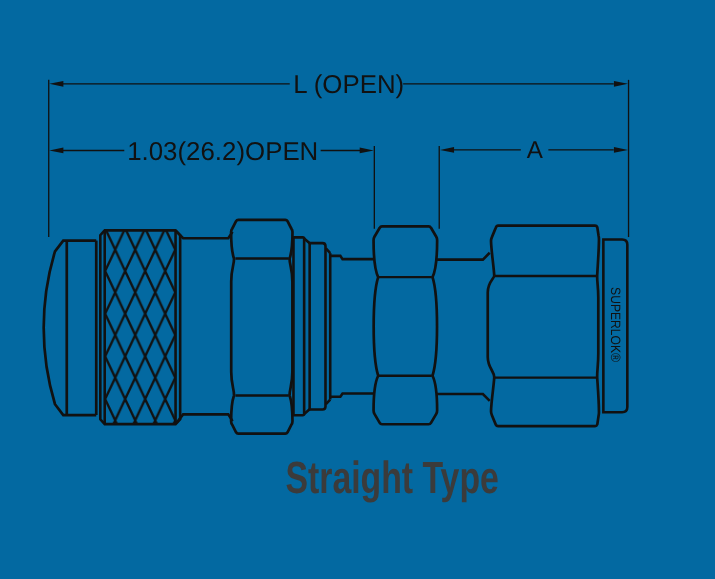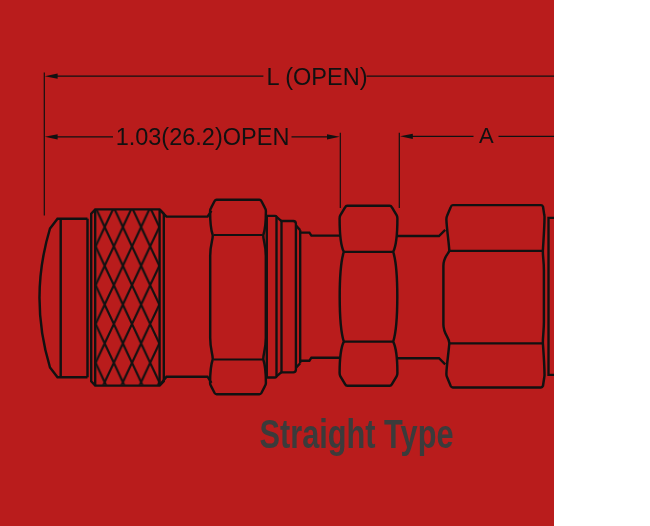--- a/index.html
+++ b/index.html
@@ -1,16 +1,16 @@
 <!DOCTYPE html>
 <html><head>
 <meta charset="utf-8">
 <style>
   html,body{margin:0;padding:0;background:#ffffff;}
-  #stage{position:relative;width:554px;height:526px;background:#b91c1c;overflow:hidden;
+  #stage{position:relative;width:650px;height:526px;background:#0369a1;overflow:hidden;
          font-family:"Liberation Sans", sans-serif;}
   svg{position:absolute;left:0;top:0;}
   text{font-family:"Liberation Sans", sans-serif;}
 </style>
 </head>
 <body>
 <div id="stage">
 <svg width="650" height="526" viewBox="0 0 650 526">
   <defs>
 

